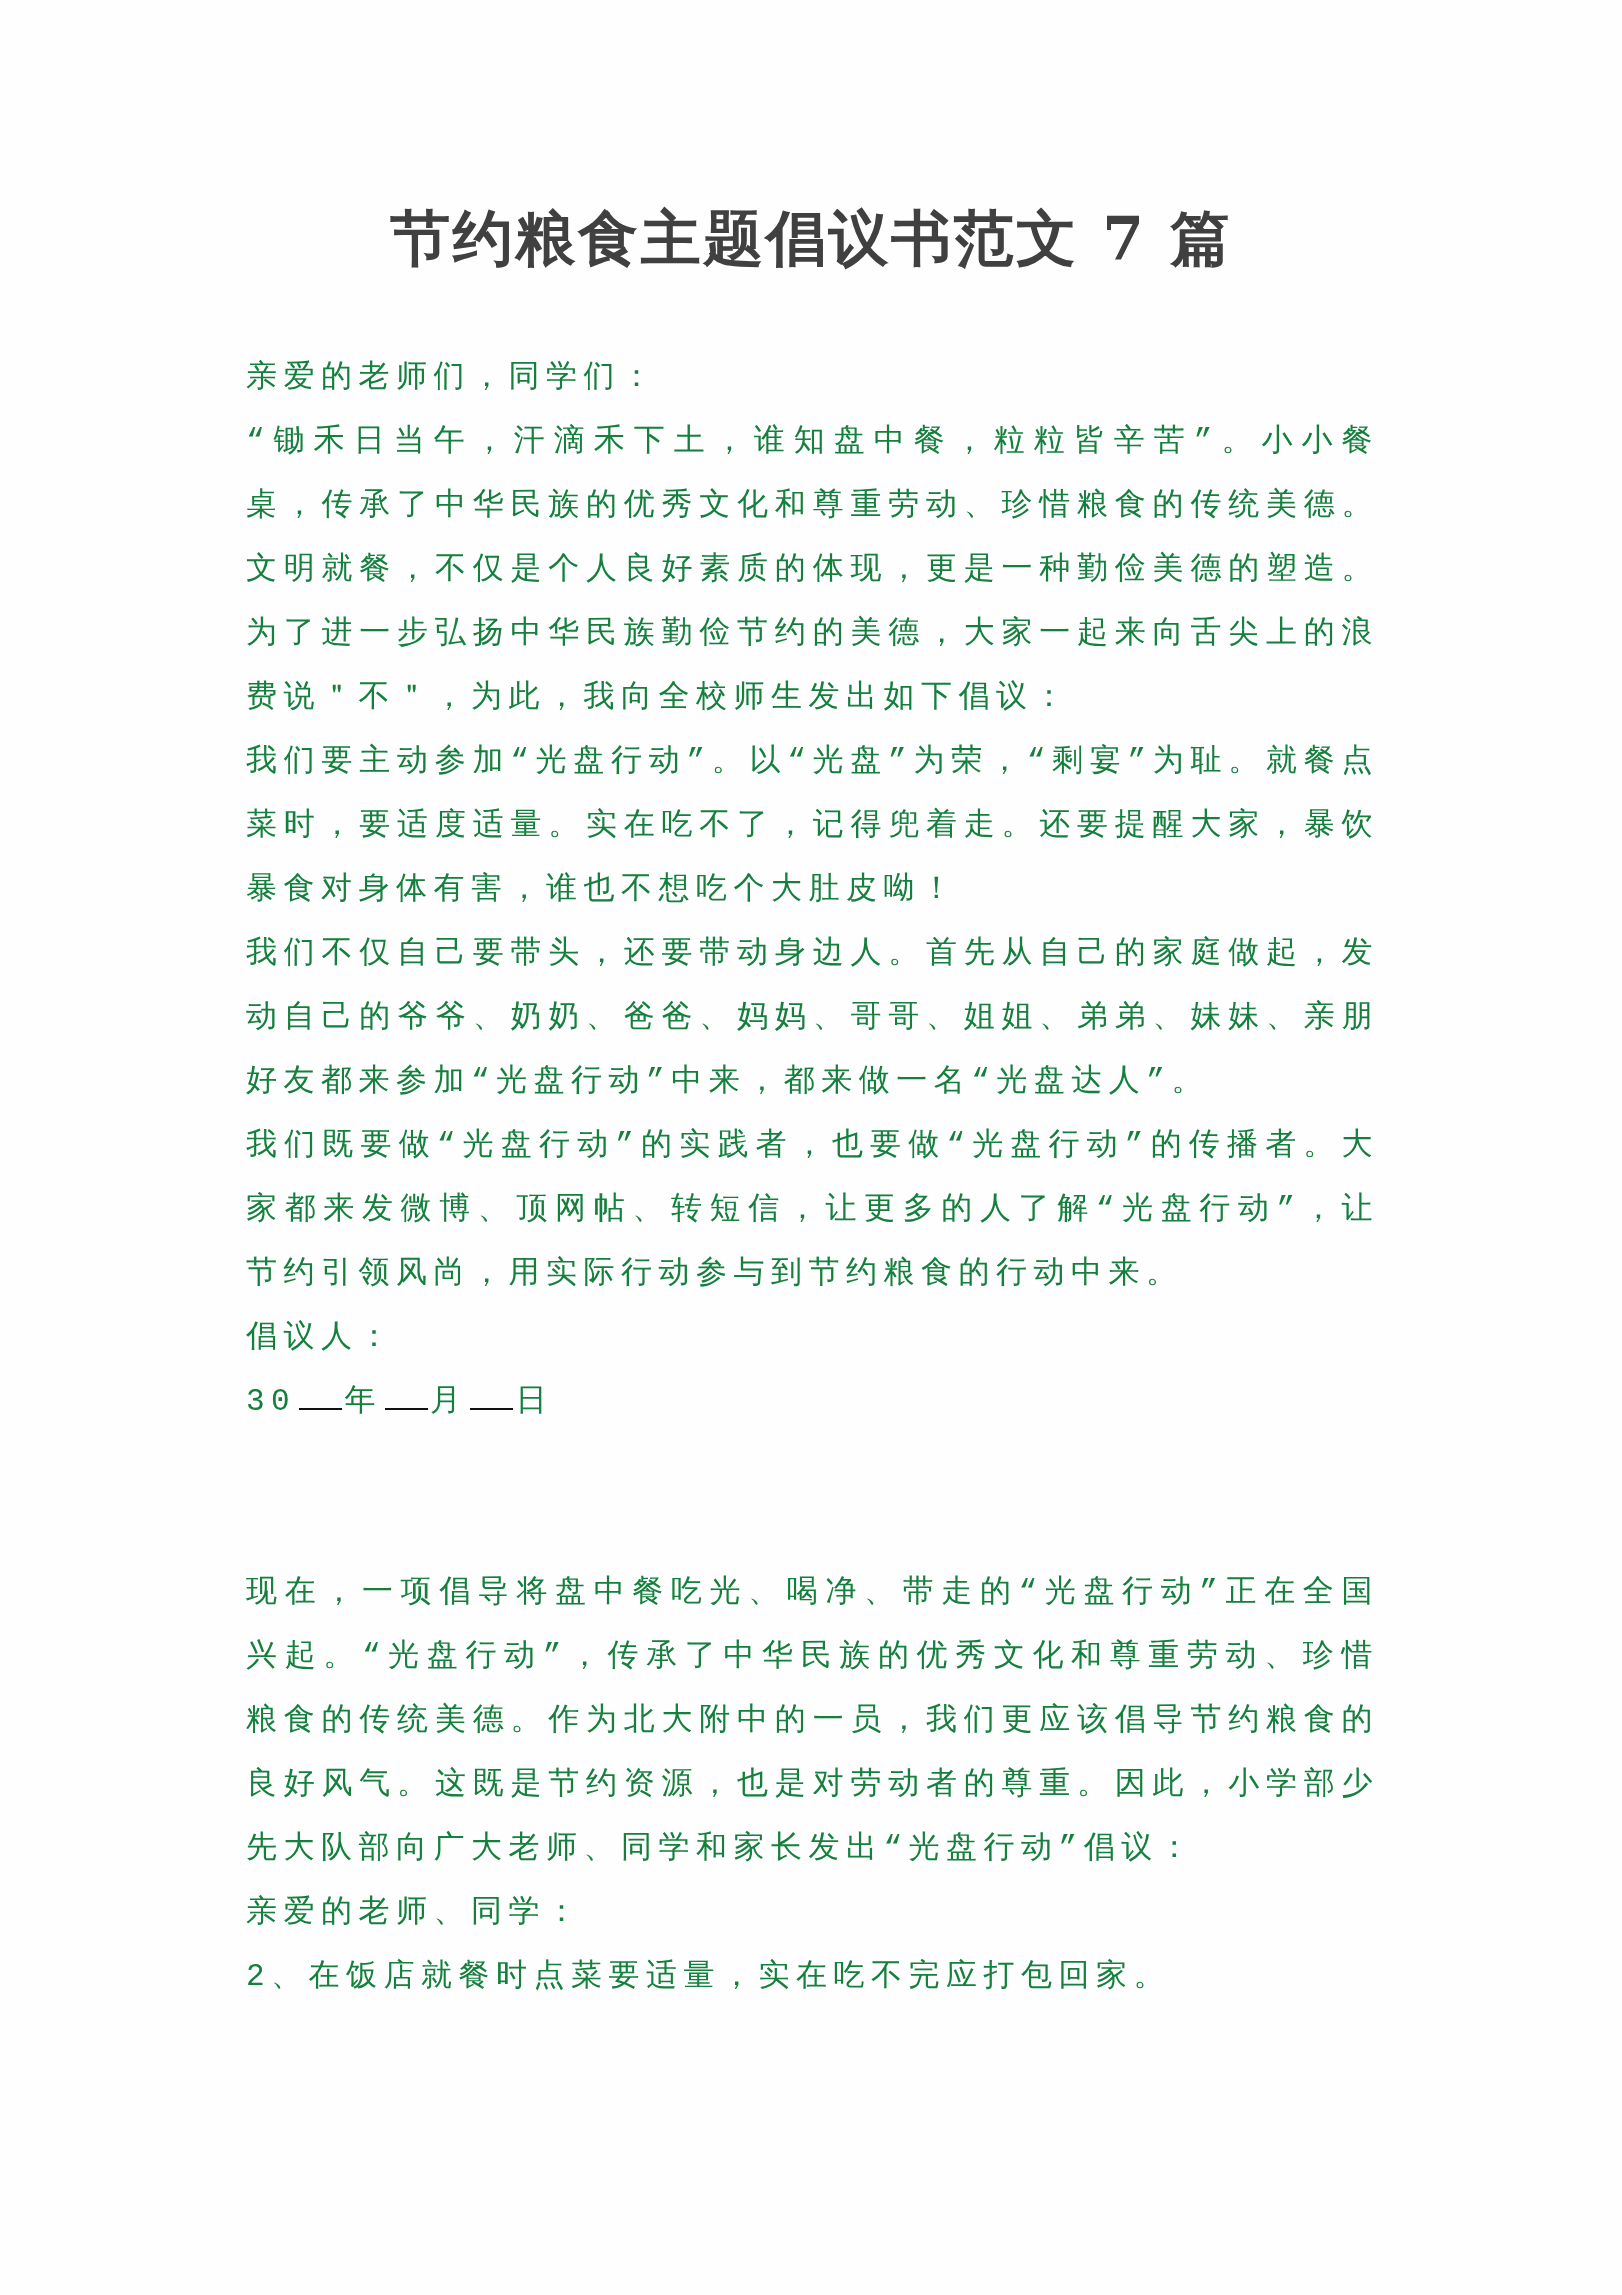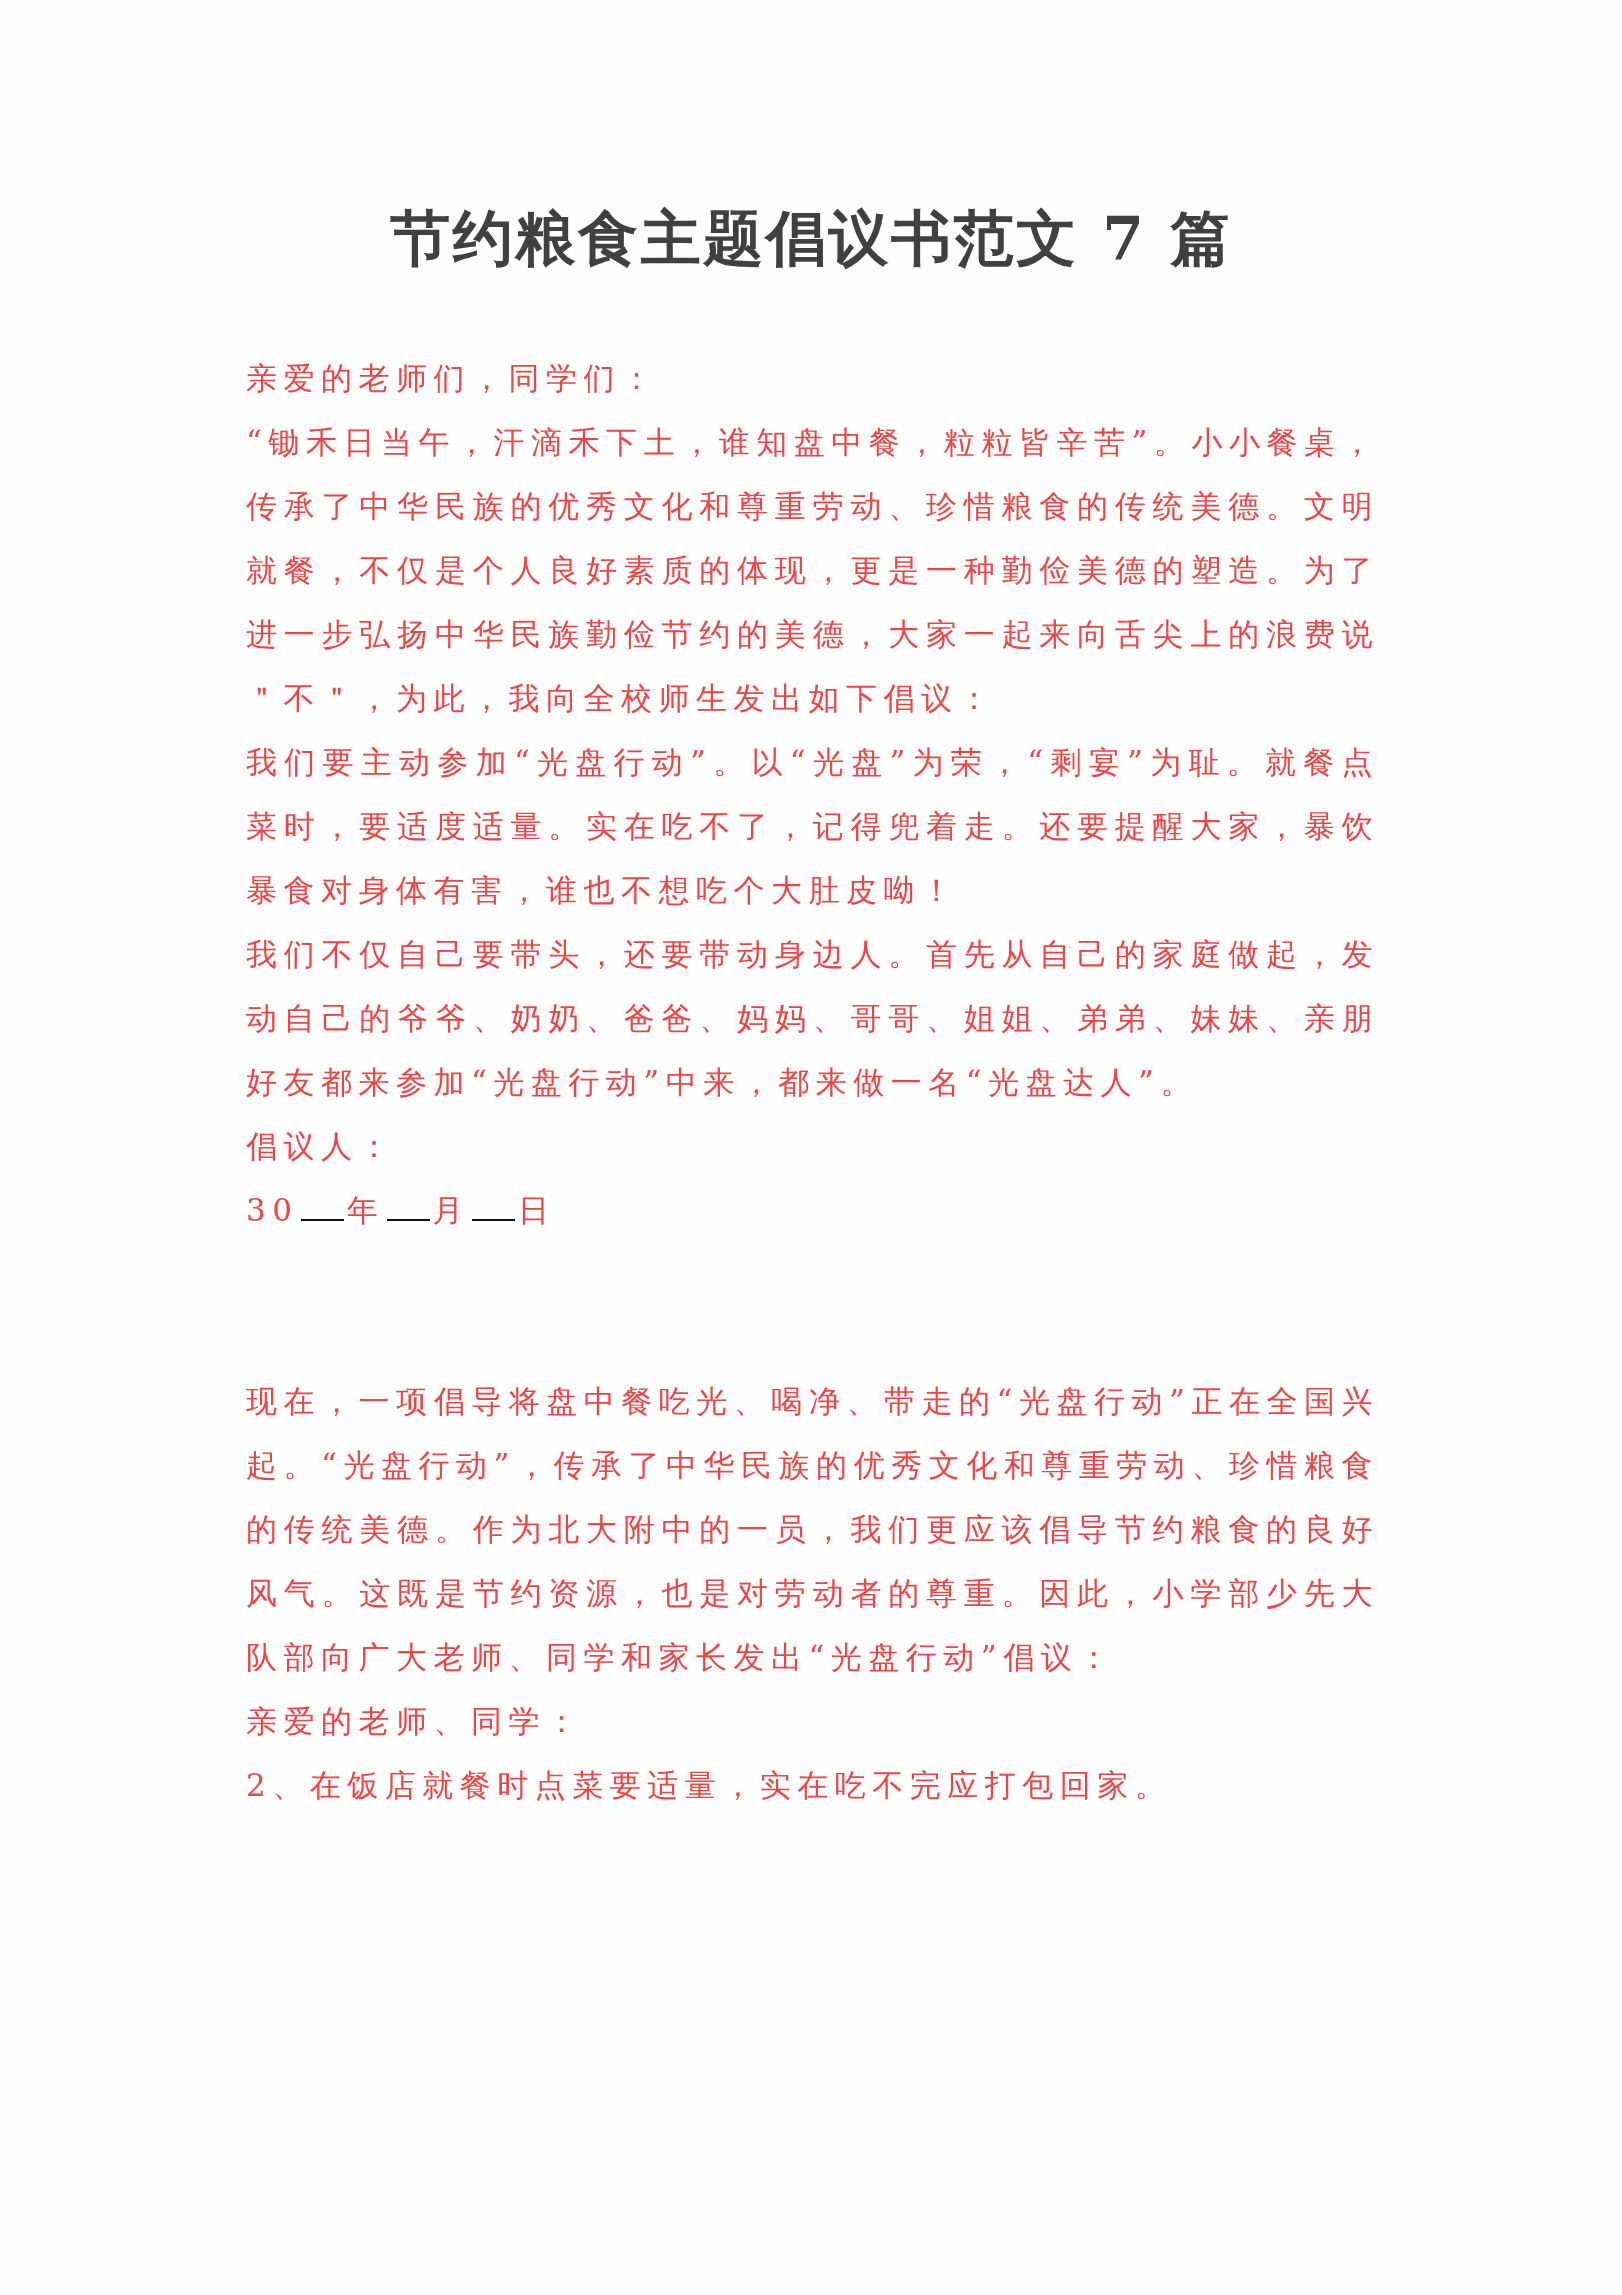--- a/index.html
+++ b/index.html
@@ -36,21 +36,22 @@
     margin: 0;
   }
   .body-text {
     position: absolute;
     left: 246px;
     top: 346px;
     width: 1133px;
     font-size: 31px;
     line-height: 64px;
     letter-spacing: 6.5px;
-    color: #ef4444;
+    color: #15803d;
+    font-family: Liberation Mono, monospace;
   }
   .para {
     margin: 0;
     text-align: justify;
     text-align-last: left;
   }
   .gap {
     height: 127px;
   }
   .blank {
@@ -69,20 +70,21 @@
 
   <h1 class="title">节约粮食主题倡议书范文 7 篇</h1>
 
   <div class="body-text">
 
     <section>
       <p class="para">亲爱的老师们，同学们：</p>
       <p class="para">“锄禾日当午，汗滴禾下土，谁知盘中餐，粒粒皆辛苦”。小小餐桌，传承了中华民族的优秀文化和尊重劳动、珍惜粮食的传统美德。文明就餐，不仅是个人良好素质的体现，更是一种勤俭美德的塑造。为了进一步弘扬中华民族勤俭节约的美德，大家一起来向舌尖上的浪费说＂不＂，为此，我向全校师生发出如下倡议：</p>
       <p class="para">我们要主动参加“光盘行动”。以“光盘”为荣，“剩宴”为耻。就餐点菜时，要适度适量。实在吃不了，记得兜着走。还要提醒大家，暴饮暴食对身体有害，谁也不想吃个大肚皮呦！</p>
       <p class="para">我们不仅自己要带头，还要带动身边人。首先从自己的家庭做起，发动自己的爷爷、奶奶、爸爸、妈妈、哥哥、姐姐、弟弟、妹妹、亲朋好友都来参加“光盘行动”中来，都来做一名“光盘达人”。</p>
+      <p class="para">我们既要做“光盘行动”的实践者，也要做“光盘行动”的传播者。大家都来发微博、顶网帖、转短信，让更多的人了解“光盘行动”，让节约引领风尚，用实际行动参与到节约粮食的行动中来。</p>
       <p class="para">倡议人：</p>
       <p class="para">
         <span>30</span><span class="blank"></span><span>年</span><span class="blank"></span><span>月</span><span class="blank"></span><span>日</span>
       </p>
     </section>
 
     <div class="gap"></div>
 
     <section>
       <p class="para">现在，一项倡导将盘中餐吃光、喝净、带走的“光盘行动”正在全国兴起。“光盘行动”，传承了中华民族的优秀文化和尊重劳动、珍惜粮食的传统美德。作为北大附中的一员，我们更应该倡导节约粮食的良好风气。这既是节约资源，也是对劳动者的尊重。因此，小学部少先大队部向广大老师、同学和家长发出“光盘行动”倡议：</p>

